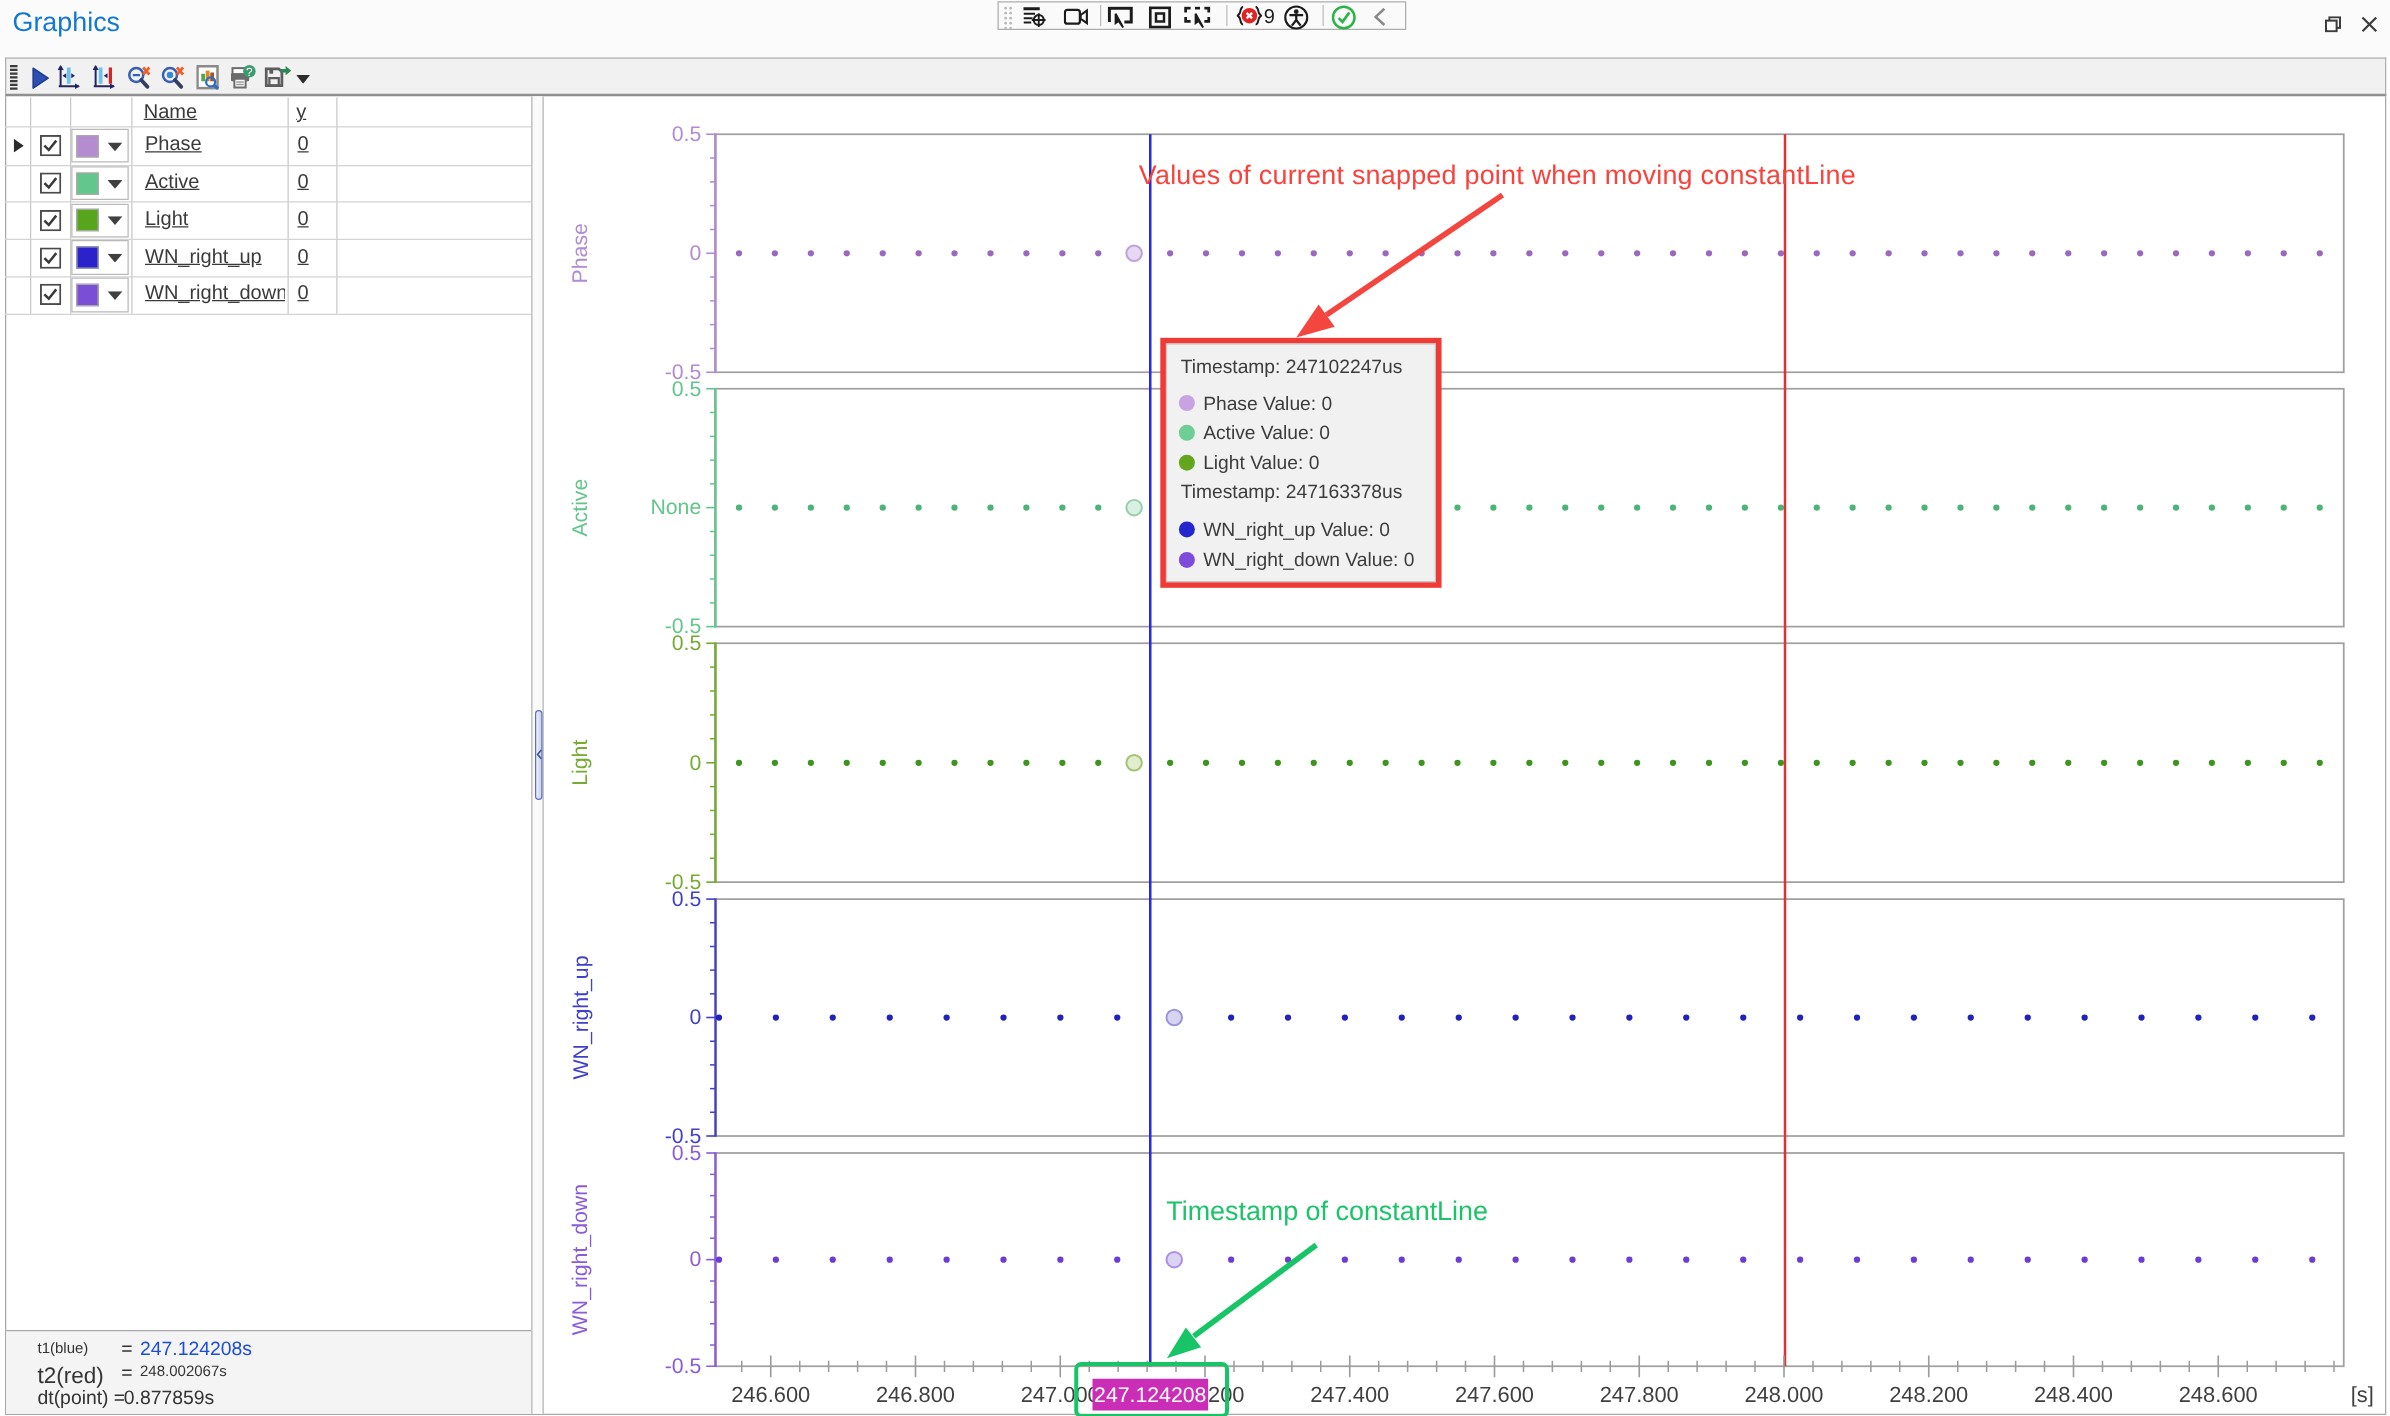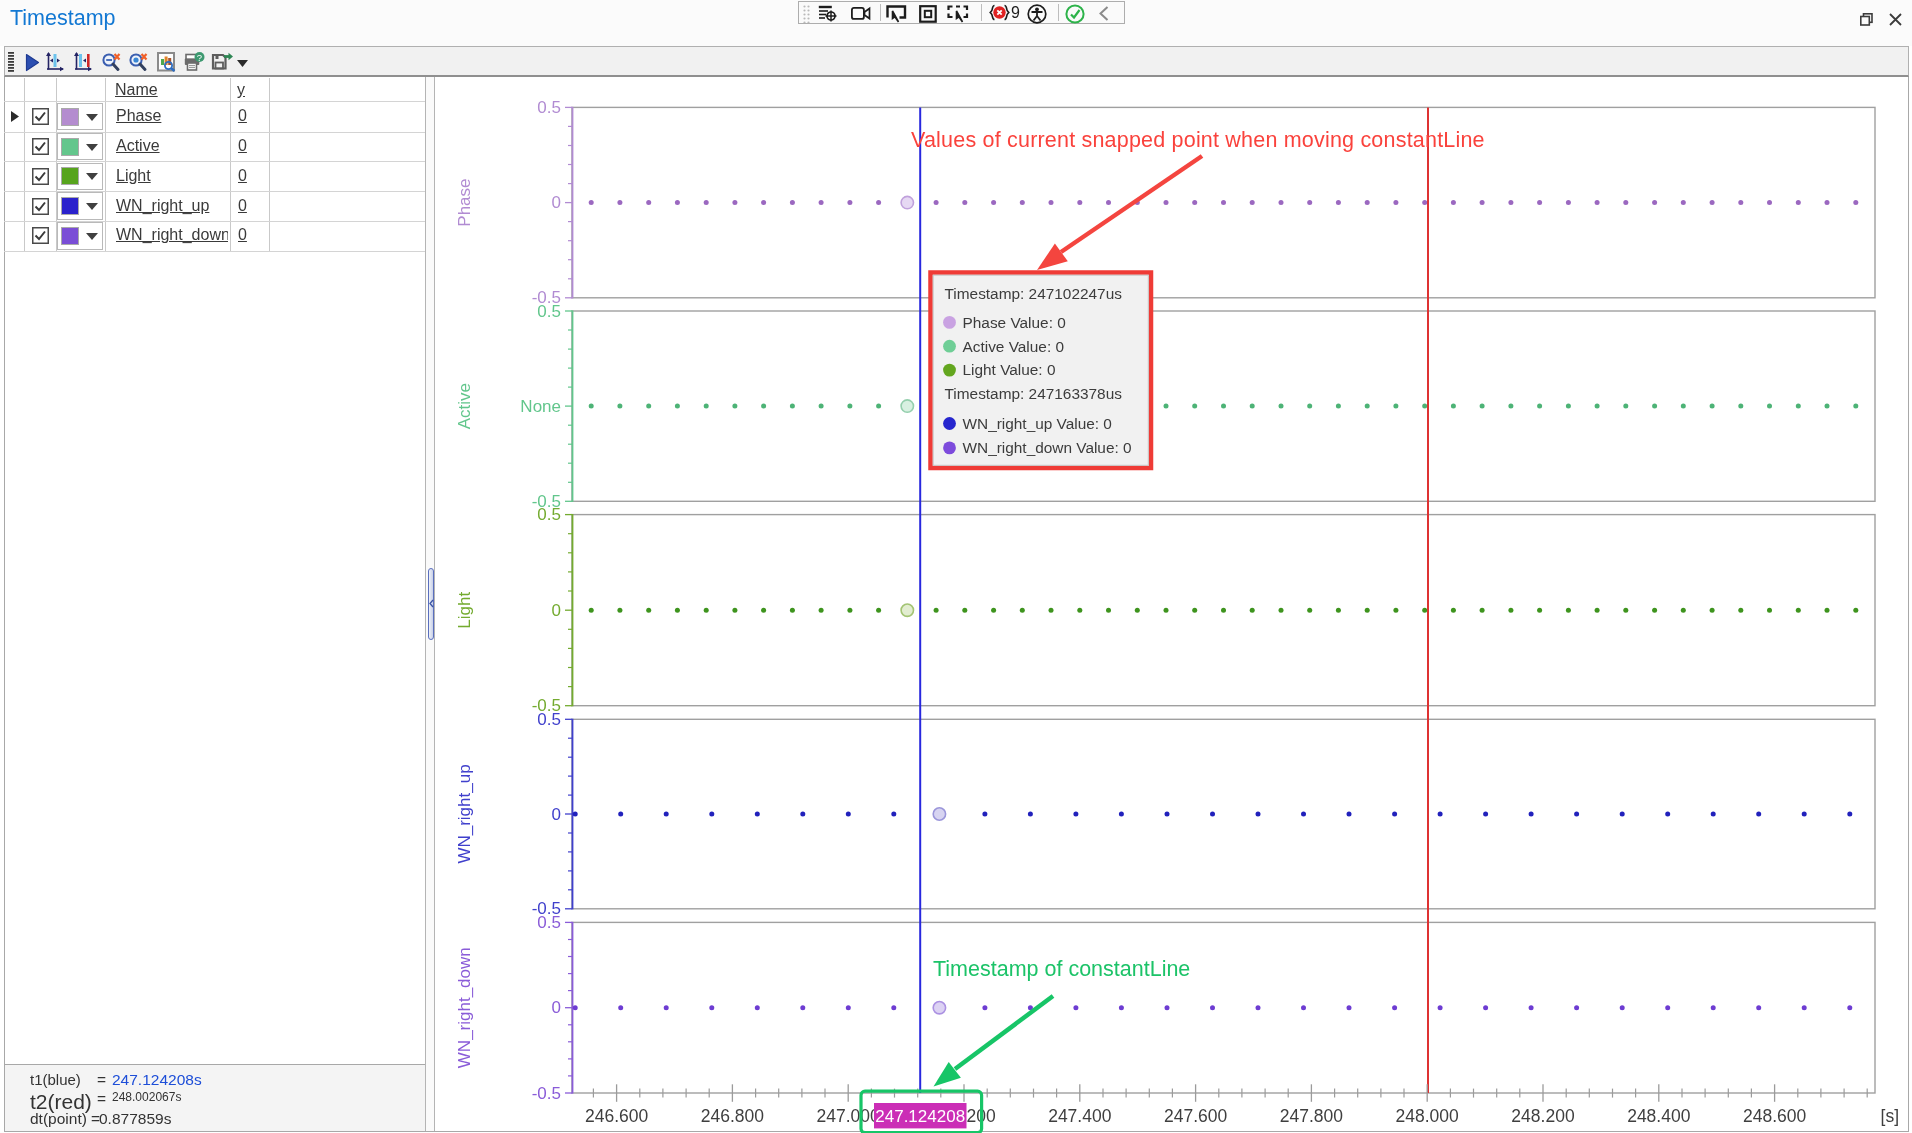--- a/index.html
+++ b/index.html
@@ -4,21 +4,21 @@
 html,body { width:1912px; height:1133px; background:#fff; font-family:"Liberation Sans",sans-serif; overflow:hidden; position:relative; }
 .abs { position:absolute; }
 .txt { font-size:16px; color:#3a3a3a;text-decoration:underline; }
 .hline { position:absolute; height:1px; background:#d4d4d4; }
 .vline { position:absolute; width:1px; background:#c9c9c9; }
 .vsep { position:absolute; top:2px; width:1px; height:17px; background:#bdbdbd; }
 </style></head>
 <body>
 
 <div class="abs" style="left:0;top:0;width:1912px;height:46px;background:#fbfbfb"></div>
-<div class="abs" style="left:10px;top:6px;font-size:21.5px;color:#1278D3">Timestamp</div>
+<div class="abs" style="left:10px;top:6px;font-size:21.5px;color:#1278D3">Graphics</div>
 
 <svg class="abs" style="left:1860px;top:12.5px" width="13" height="13">
 <rect x="3.5" y="0.8" width="8.5" height="8.5" fill="none" stroke="#3c3c3c" stroke-width="1.6"></rect>
 <rect x="0.8" y="3.5" width="8.5" height="8.5" fill="#fbfbfb" stroke="#3c3c3c" stroke-width="1.6"></rect>
 </svg>
 <svg class="abs" style="left:1889px;top:13px" width="13" height="13">
 <path d="M1 1 L12 12 M12 1 L1 12" stroke="#3c3c3c" stroke-width="1.8"></path>
 </svg>
 
 <div class="abs" style="left:798px;top:1px;width:327px;height:22.5px;background:#fafafa;border:1px solid #adadad">
@@ -224,24 +224,24 @@
   </svg>
 <div class="abs" style="left:57px;top:222.2px;width:46px;height:27.4px;border:1px solid #b9b9b9;background:#fff"></div>
 <div class="abs" style="left:60.5px;top:226.9px;width:18px;height:18px;background:#7A4ED6;border:1px solid #a9a9a9"></div>
 <svg class="abs" style="left:86px;top:232.9px" width="12" height="7">
     <polygon points="0,0 12,0 6,7" fill="#404040"></polygon>
   </svg>
 <div class="abs txt" style="left:116px;top:226.4px;width:112px;overflow:hidden;white-space:nowrap">WN_right_down</div>
 <div class="abs txt" style="left:238px;top:226.4px">0</div>
 
 <div class="abs" style="left:5px;top:1063.5px;width:420px;height:67.5px;background:#f4f4f4;border-top:1px solid #a8a8a8"></div>
-<div class="abs" style="left:30px;top:1070.5px;font-size:15px;color:#333">t1(blue)</div>
+<div class="abs" style="left:30px;top:1070.5px;font-size:12px;color:#333">t1(blue)</div>
 <div class="abs" style="left:97px;top:1070.5px;font-size:15.5px;color:#333">=</div>
 <div class="abs" style="left:112px;top:1070.5px;font-size:15.5px;color:#1d4ed8">247.124208s</div>
-<div class="abs" style="left:30px;top:1090px;font-size:21px;color:#333">t2(red)</div>
+<div class="abs" style="left:30px;top:1090px;font-size:18px;color:#333">t2(red)</div>
 <div class="abs" style="left:97px;top:1090px;font-size:15.5px;color:#333">=</div>
 <div class="abs" style="left:112px;top:1090px;font-size:12px;color:#333">248.002067s</div>
 <div class="abs" style="left:30px;top:1109.5px;font-size:15.5px;color:#333">dt(point)</div>
 <div class="abs" style="left:91px;top:1109.5px;font-size:15.5px;color:#333">=</div>
 <div class="abs" style="left:99px;top:1109.5px;font-size:15.5px;color:#333">0.877859s</div>
 
 <div class="abs" style="left:425px;top:77px;width:9.5px;height:1054px;background:#fafafa;border-left:1px solid #b4b4b4;border-right:1px solid #b4b4b4"></div>
 <div class="abs" style="left:427.5px;top:568px;width:6px;height:71.5px;border:1.4px solid #5a6fbe;border-radius:3px;background:linear-gradient(to right,#eef1f8,#c9d1e8)"></div>
 <svg class="abs" style="left:428.5px;top:599px" width="5" height="9">
     <path d="M4 1 L1 4.5 L4 8" fill="none" stroke="#3c55a5" stroke-width="1.3"></path>

